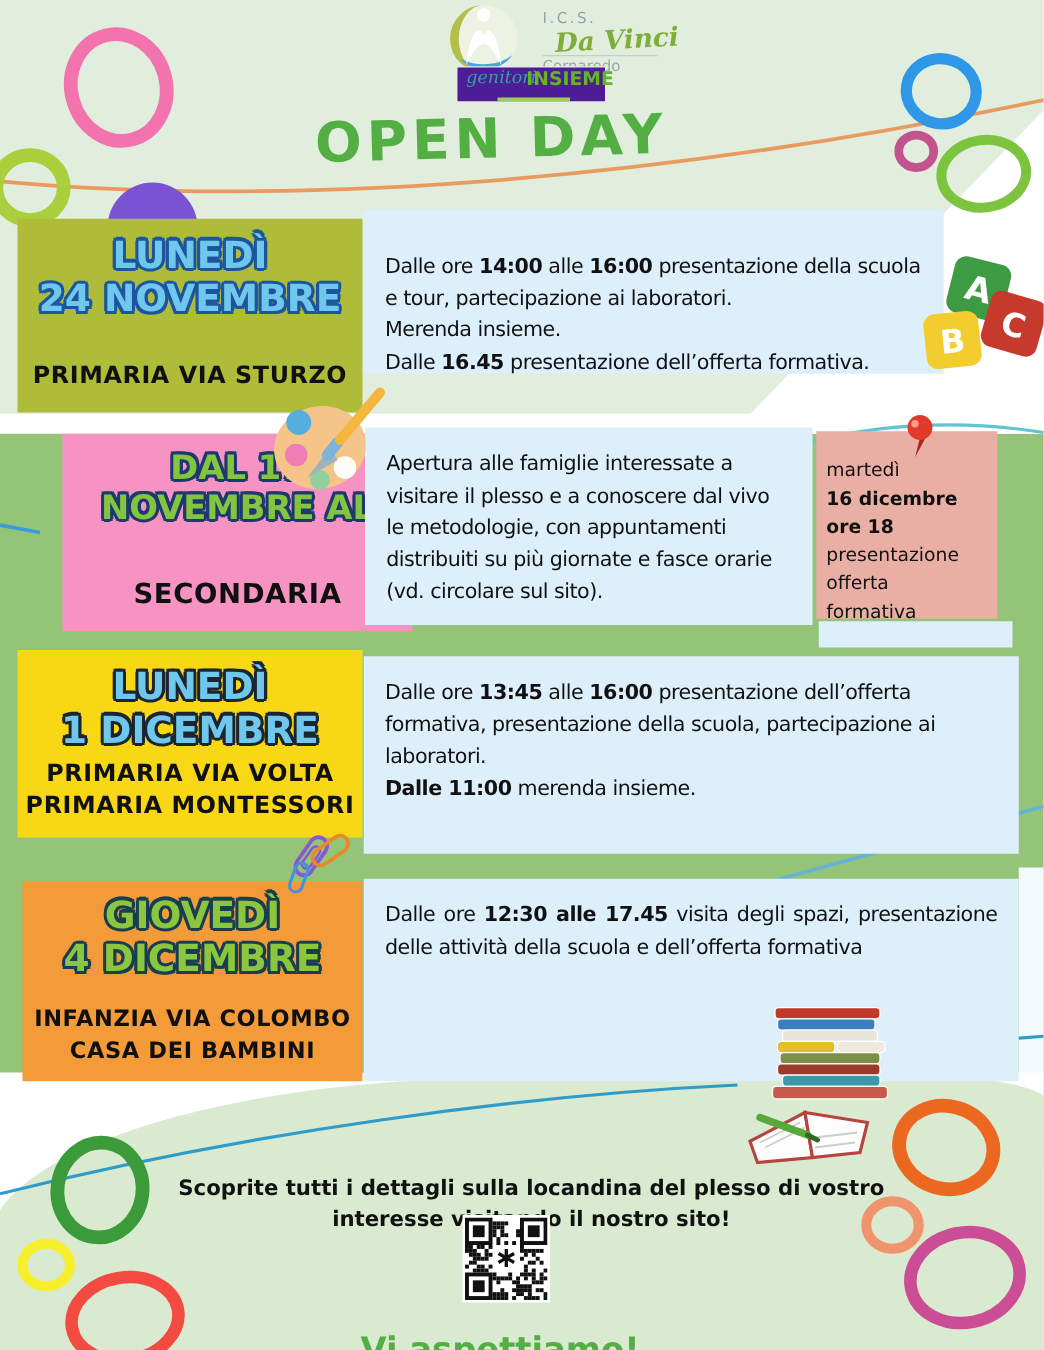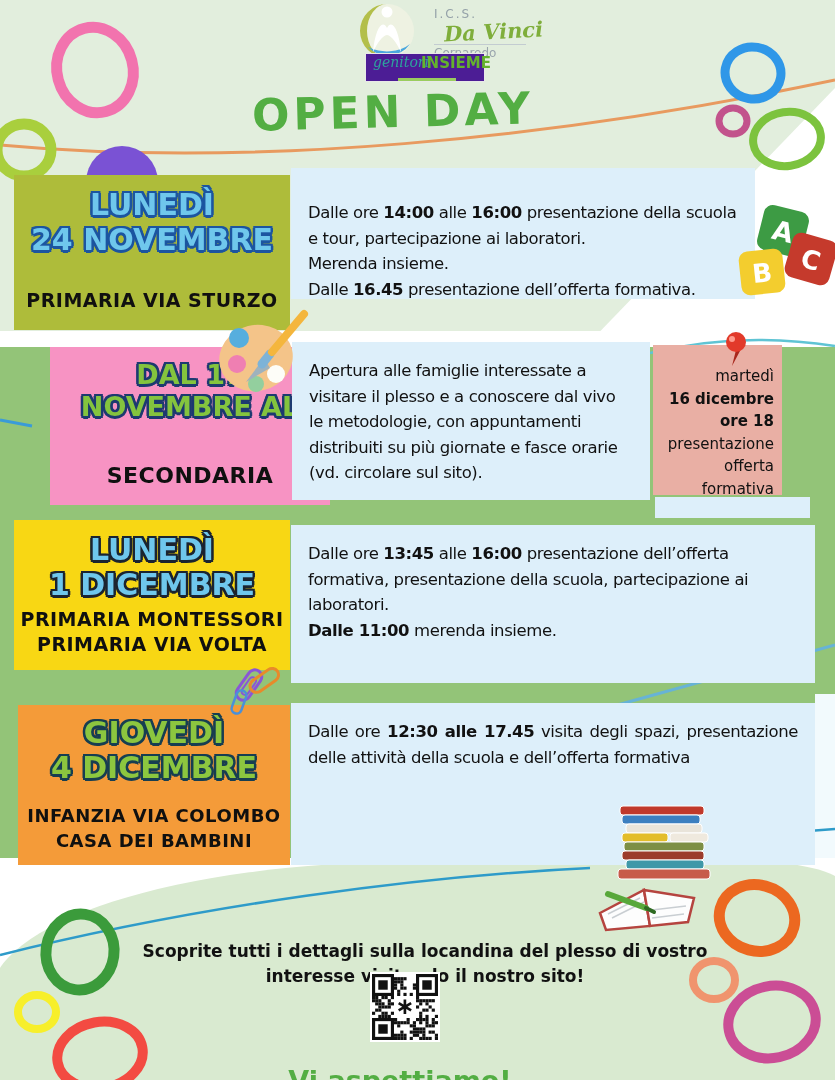--- a/index.html
+++ b/index.html
@@ -51,22 +51,22 @@
   
   .box{background:#ddeffa;box-sizing:border-box;padding:16px 17px;}
   .box p{margin:0;font-size:16.5px;letter-spacing:-0.4px;line-height:1.55;white-space:pre-line;}
   .b1{left:291px;top:168px;width:464px;height:131px;padding-top:32px;}
   .b2{left:292px;top:342px;width:358px;height:158px;}
   .b3{left:291px;top:525px;width:524px;height:158px;}
   .b4{left:291px;top:703px;width:524px;height:162px;}
   .b4 p{text-align:justify;}
   .b{font-weight:700;}
   
-  .note{left:653px;top:345px;width:129px;height:150px;background:#e9afa4;box-sizing:border-box;
-        padding:20px 8px 8px;text-align:right;}
+  .note{left:653px;top:345px;width:145px;height:150px;background:#e9afa4;box-sizing:border-box;
+        padding:20px 8px 8px;text-align:left;}
   .note p{margin:0;font-size:15px;line-height:1.5;white-space:pre-line;}
   
   .info{left:130px;top:922px;width:590px;text-align:center;font-weight:700;font-size:17px;line-height:1.45;}
   .qr{left:370px;top:972px;width:70px;height:70px;background:#fff;display:flex;
       align-items:center;justify-content:center;}
   .closing{left:0;top:1038px;width:800px;text-align:center;font-weight:700;font-size:27px;color:#53ae43;}
 </style>
 </head>
 <body>
 
@@ -148,22 +148,22 @@
 ore 18</span><span>
 presentazione
 offerta
 formativa</span></p>
   </div>
 
   <div class="abs card c3">
     <div class="date-line">LUNEDÌ</div>
     <div class="date-line">1 DICEMBRE</div>
     <div class="school">
+      <div>PRIMARIA VIA VOLTA</div>
       <div>PRIMARIA MONTESSORI</div>
-      <div>PRIMARIA VIA VOLTA</div>
     </div>
   </div>
   <div class="abs box b3">
     <p><span>Dalle ore </span><span class="b">13:45</span><span> alle </span><span class="b">16:00</span><span> presentazione dell’offerta formativa, presentazione della scuola, partecipazione ai laboratori.
 </span><span class="b">Dalle 11:00</span><span> merenda insieme.</span></p>
   </div>
 
   <div class="abs card c4">
     <div class="date-line">GIOVEDÌ</div>
     <div class="date-line">4 DICEMBRE</div>

